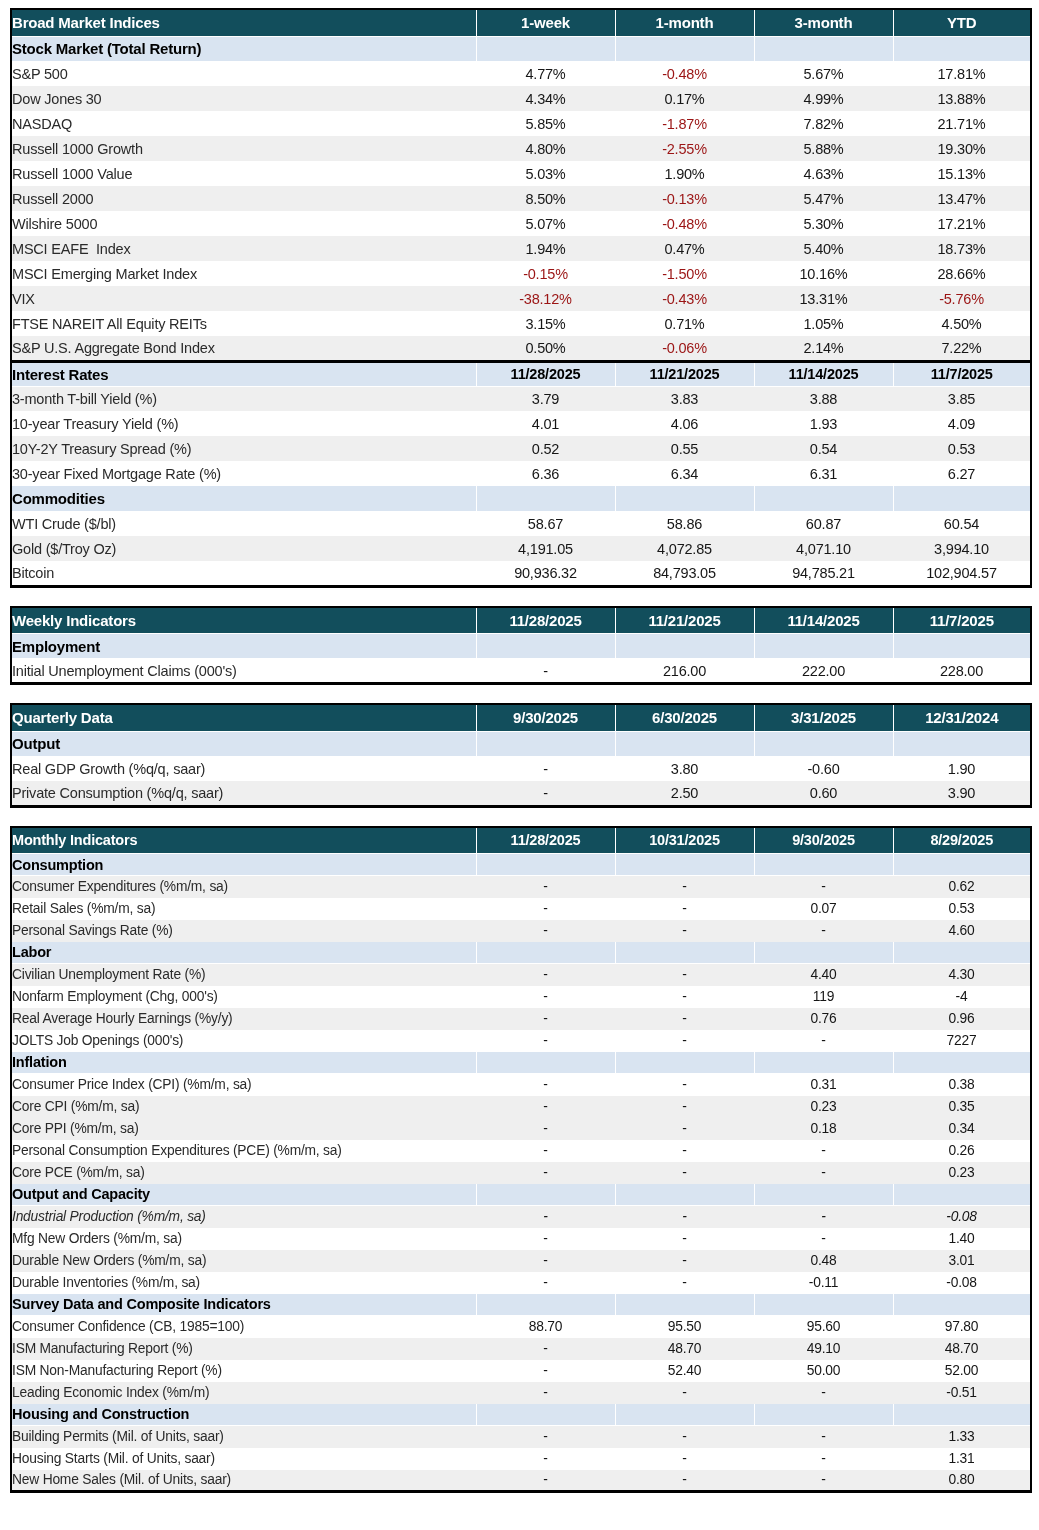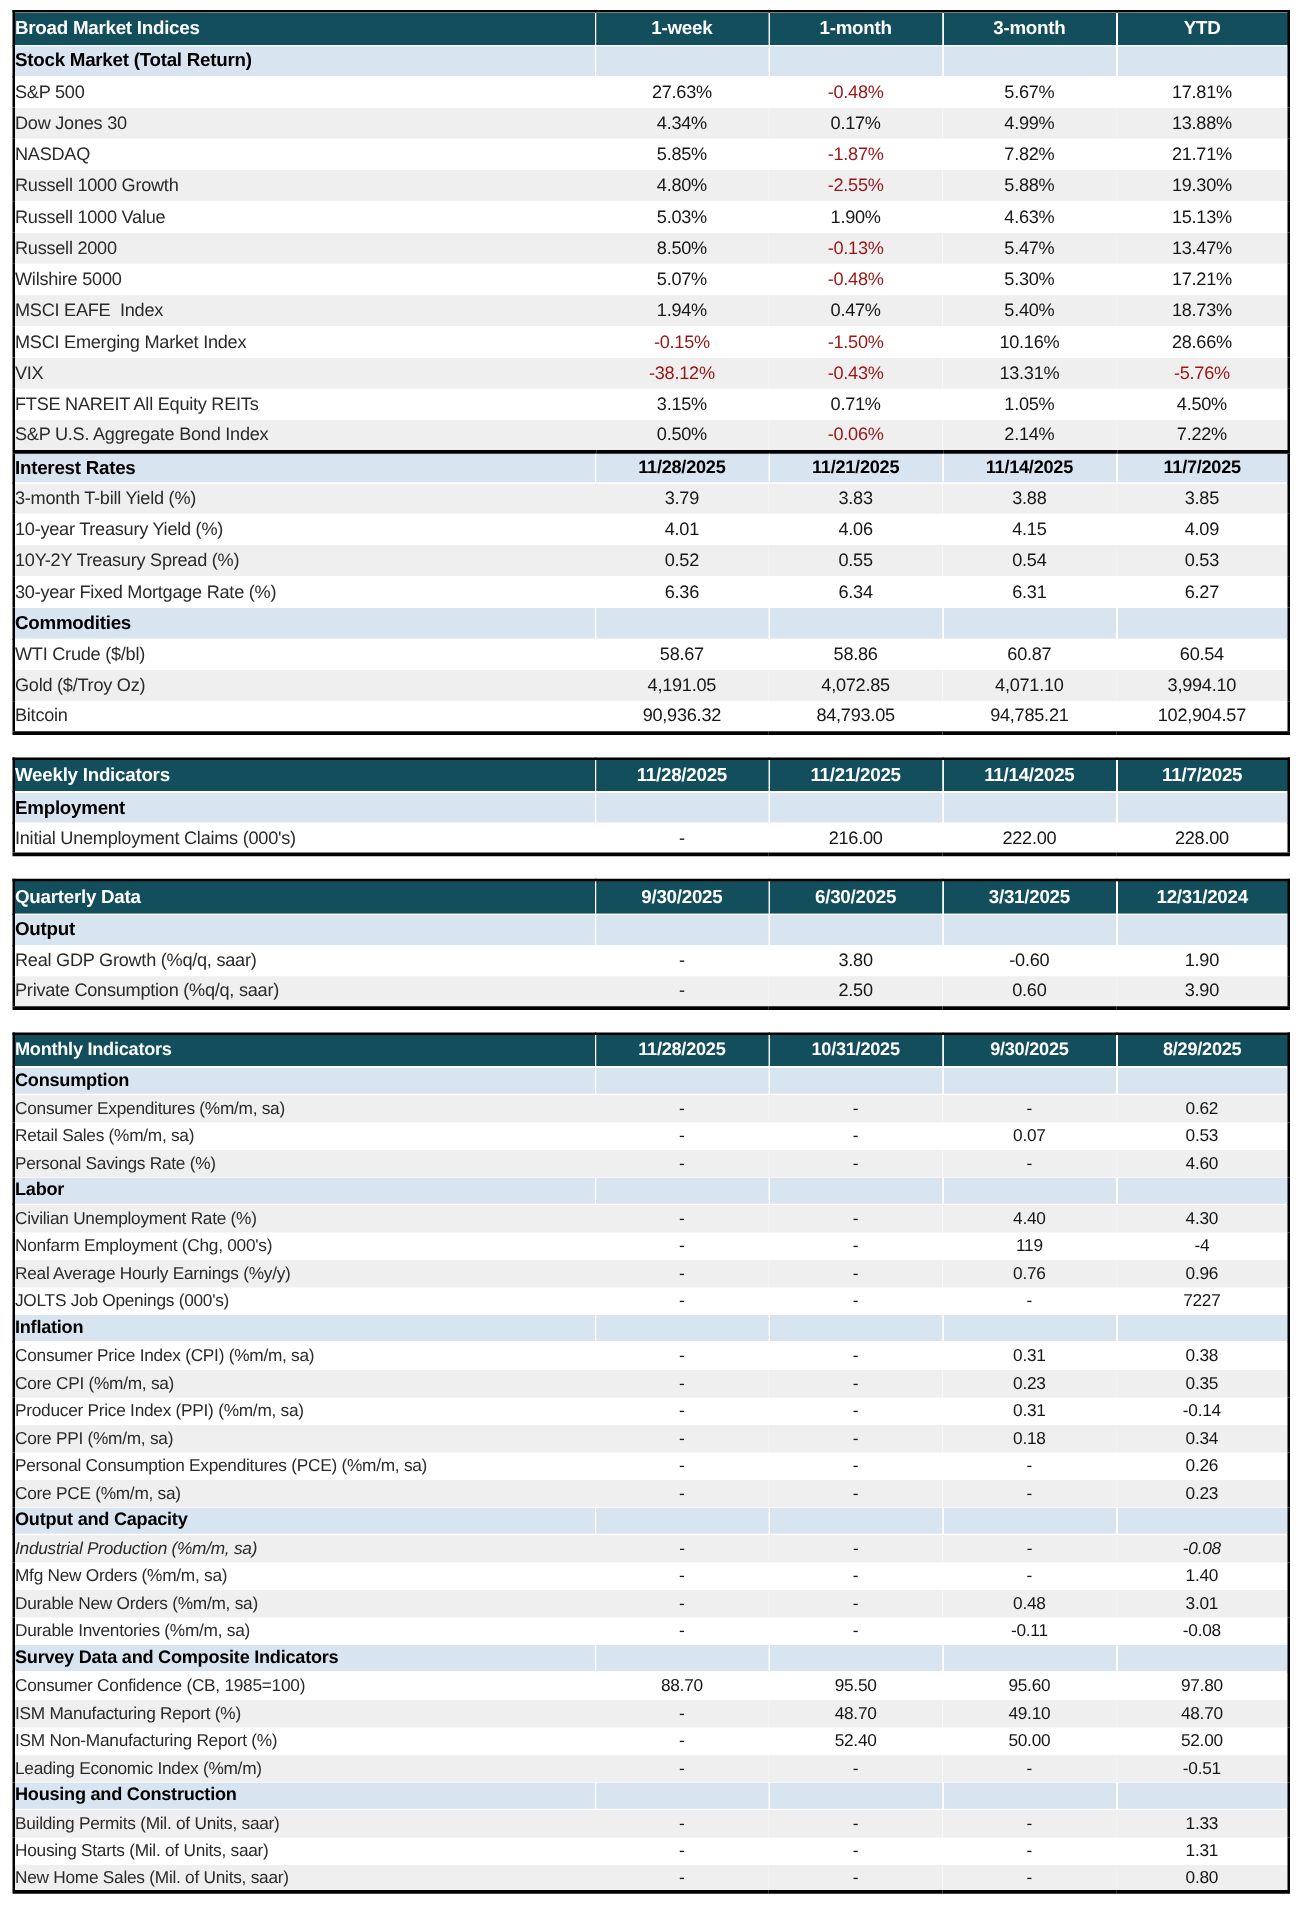--- a/index.html
+++ b/index.html
@@ -49,21 +49,21 @@
           </tr>
           <tr class="sub" style="height: 25px;">
             <td class="lbl">Stock Market (Total Return)</td>
             <td class="val"></td>
             <td class="val"></td>
             <td class="val"></td>
             <td class="val"></td>
           </tr>
           <tr class="plain" style="height: 25px;">
             <td class="lbl">S&amp;P 500</td>
-            <td class="val">27.63%</td>
+            <td class="val">4.77%</td>
             <td class="val neg">-0.48%</td>
             <td class="val">5.67%</td>
             <td class="val">17.81%</td>
           </tr>
           <tr class="gray" style="height: 25px;">
             <td class="lbl">Dow Jones 30</td>
             <td class="val">4.34%</td>
             <td class="val">0.17%</td>
             <td class="val">4.99%</td>
             <td class="val">13.88%</td>
@@ -149,21 +149,21 @@
             <td class="lbl">3-month T-bill Yield (%)</td>
             <td class="val">3.79</td>
             <td class="val">3.83</td>
             <td class="val">3.88</td>
             <td class="val">3.85</td>
           </tr>
           <tr class="plain" style="height: 25px;">
             <td class="lbl">10-year Treasury Yield (%)</td>
             <td class="val">4.01</td>
             <td class="val">4.06</td>
-            <td class="val">4.15</td>
+            <td class="val">1.93</td>
             <td class="val">4.09</td>
           </tr>
           <tr class="gray" style="height: 25px;">
             <td class="lbl">10Y-2Y Treasury Spread (%)</td>
             <td class="val">0.52</td>
             <td class="val">0.55</td>
             <td class="val">0.54</td>
             <td class="val">0.53</td>
           </tr>
           <tr class="plain" style="height: 25px;">
@@ -367,27 +367,20 @@
             <td class="val">0.31</td>
             <td class="val">0.38</td>
           </tr>
           <tr class="gray" style="height: 22px;">
             <td class="lbl">Core CPI (%m/m, sa)</td>
             <td class="val">-</td>
             <td class="val">-</td>
             <td class="val">0.23</td>
             <td class="val">0.35</td>
           </tr>
-          <tr class="plain" style="height: 22px;">
-            <td class="lbl">Producer Price Index (PPI) (%m/m, sa)</td>
-            <td class="val">-</td>
-            <td class="val">-</td>
-            <td class="val">0.31</td>
-            <td class="val">-0.14</td>
-          </tr>
           <tr class="gray" style="height: 22px;">
             <td class="lbl">Core PPI (%m/m, sa)</td>
             <td class="val">-</td>
             <td class="val">-</td>
             <td class="val">0.18</td>
             <td class="val">0.34</td>
           </tr>
           <tr class="plain" style="height: 22px;">
             <td class="lbl">Personal Consumption Expenditures (PCE) (%m/m, sa)</td>
             <td class="val">-</td>

